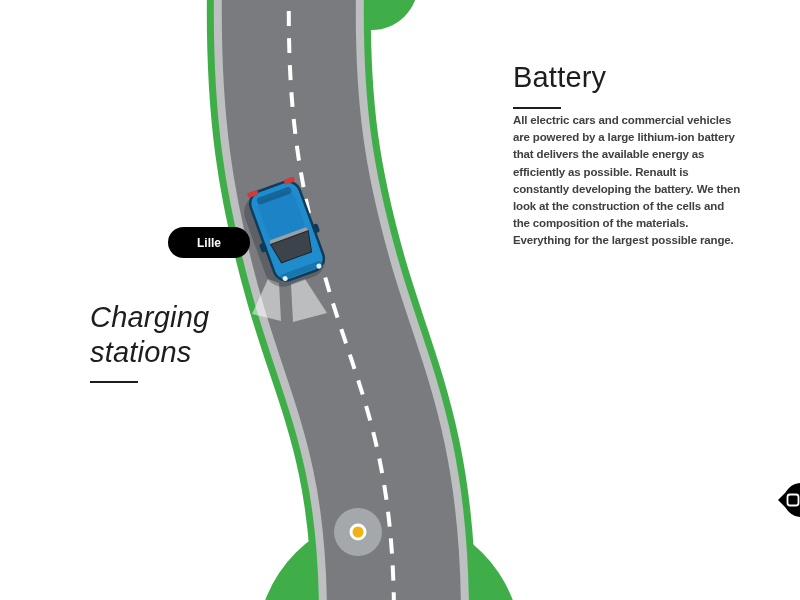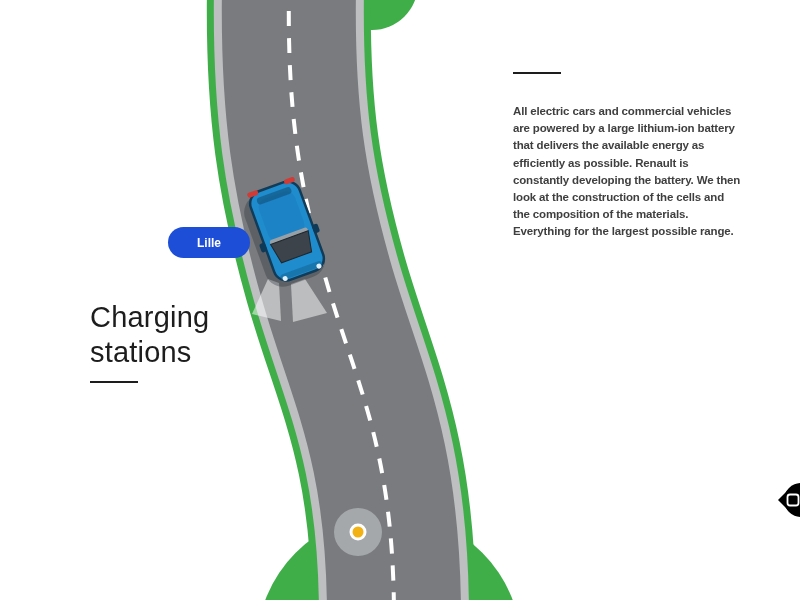--- a/index.html
+++ b/index.html
@@ -31,31 +31,31 @@
     font-size: 11.5px;
     line-height: 17.2px;
     font-weight: 700;
     color: #3f3f3f;
     letter-spacing: -0.15px;
     white-space: pre-line;
     margin: 0;
   }
   #battery-section { left: 513px; top: 60px; width: 250px; }
   #battery-section .rule { margin-top: 12px; }
-  #battery-section .section-body { margin-top: 29px; }
+  #battery-section .section-body { margin-top: 3px; }
 
-  #charging-section { left: 90px; top: 300px; width: 230px; }
+  #charging-section { left: 90px; top: 300px; width: 230px; font-style: italic; }
   #charging-section .rule { margin-top: 11px; }
   #charging-section .section-body { margin-top: 12px; }
 
   .city-pill {
     position: absolute;
     left: 168px; top: 227px;
     width: 82px; height: 31px;
-    background: #1d4ed8;
+    background: #000000;
     border-radius: 16px;
     border: none;
     z-index: 6;
     display: flex; align-items: center; justify-content: center;
     cursor: pointer;
     padding: 0;
   }
   .city-pill span {
     color: #ffffff;
     font-size: 12px;
@@ -111,20 +111,21 @@
       <circle cx="-18" cy="44" r="2.5" fill="#DFF0FA"></circle>
       <circle cx="18" cy="44" r="2.5" fill="#DFF0FA"></circle>
     </g>
   </svg>
 
   <button class="city-pill">
     <span>Lille</span>
   </button>
 
   <div class="text-section" id="battery-section">
+    <h2 class="section-title">Battery</h2>
     <div class="rule"></div>
     <p class="section-body">All electric cars and commercial vehicles
 are powered by a large lithium-ion battery
 that delivers the available energy as
 efficiently as possible. Renault is
 constantly developing the battery. We then
 look at the construction of the cells and
 the composition of the materials.
 Everything for the largest possible range.</p>
   </div>

